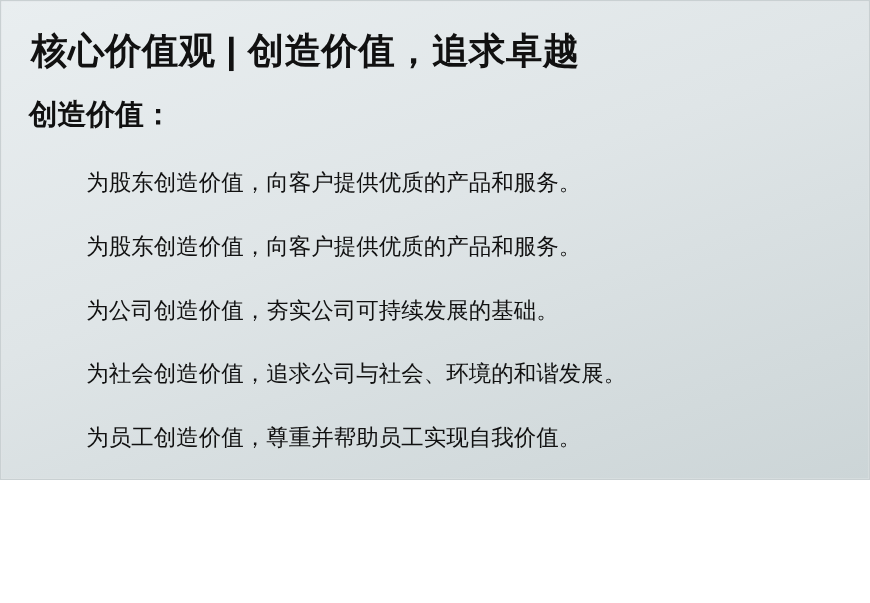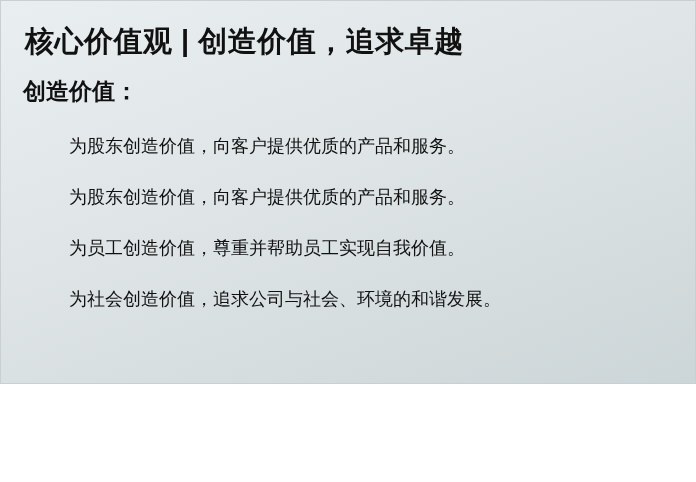--- a/index.html
+++ b/index.html
@@ -58,17 +58,18 @@
 
 <div class="slide">
 
   <h1 class="slide-title">核心价值观 | 创造价值，追求卓越</h1>
 
   <h2 class="section-heading">创造价值：</h2>
 
   <ul class="bullet-list">
     <li class="bullet-item">为股东创造价值，向客户提供优质的产品和服务。</li>
     <li class="bullet-item">为股东创造价值，向客户提供优质的产品和服务。</li>
+    <li class="bullet-item">为公司创造价值，夯实公司可持续发展的基础。</li>
+    <li class="bullet-item">为社会创造价值，追求公司与社会、环境的和谐发展。</li>
     <li class="bullet-item">为员工创造价值，尊重并帮助员工实现自我价值。</li>
-    <li class="bullet-item">为社会创造价值，追求公司与社会、环境的和谐发展。</li>
   </ul>
 
 </div>
 
 </body></html>

